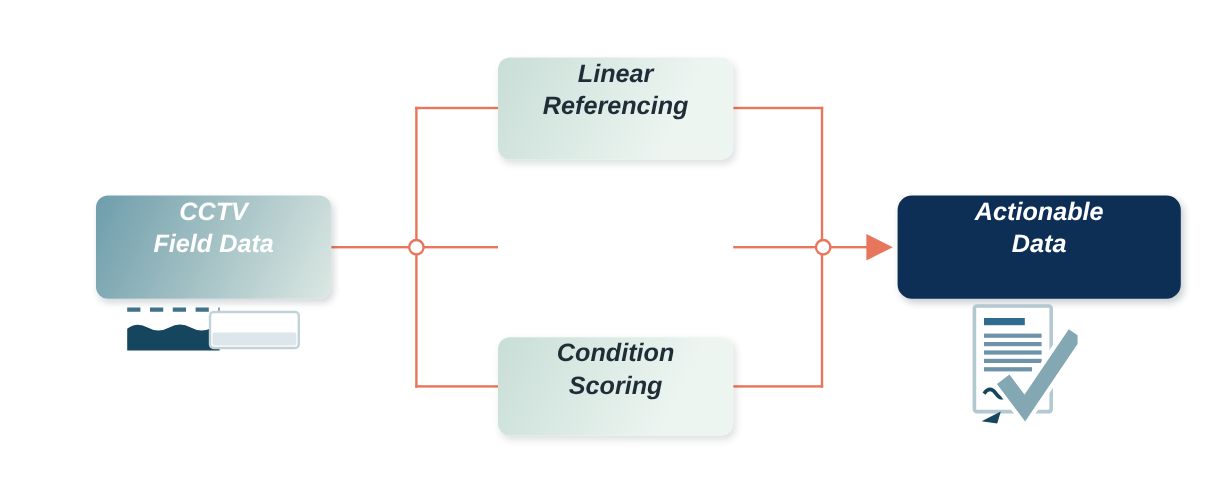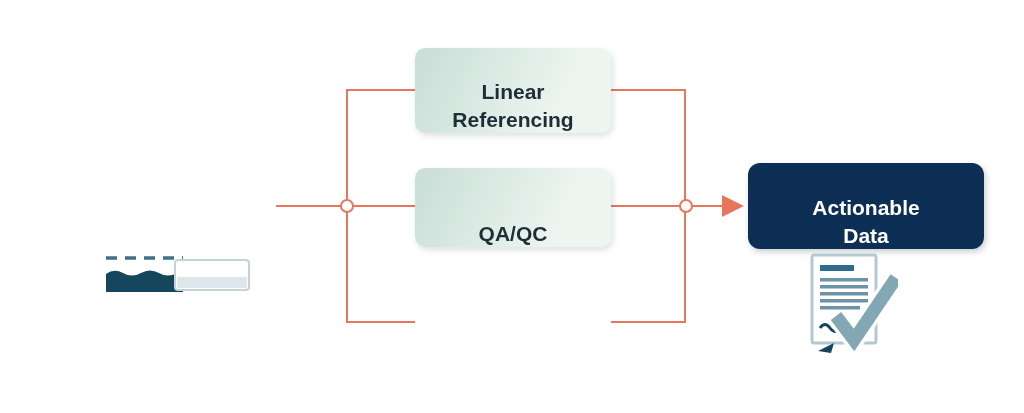--- a/index.html
+++ b/index.html
@@ -1,22 +1,22 @@
 <!DOCTYPE html>
 <html><head>
 <meta charset="utf-8">
 <style>
   html,body { margin:0; padding:0; background:#ffffff; }
   .canvas {
     position:relative; width:1024px; height:413px; background:#ffffff;
     font-family:"Liberation Sans", sans-serif; overflow:hidden;
   }
   .node {
-    position:absolute; display:flex; align-items:flex-end; justify-content:center;
-    text-align:center; border-radius:10px;
+    position:absolute; display:flex; align-items:flex-start; justify-content:center;
+    text-align:center; border-radius:10px;font-style:italic;
   }
   .node .label { white-space:pre-line; font-size:21px; line-height:1.3; }
 
   .source {
     left:80px; top:163px; width:196px; height:86px;
     background:linear-gradient(115deg,#6E9DAC 0%, #9FBEC2 45%, #DCE8E3 100%);
     color:#ffffff; box-shadow:2px 3px 6px rgba(20,40,50,.18);
   }
   .source .label { font-weight:700; }
 
@@ -81,27 +81,32 @@
   <div class="line h" id="c-bl"></div>
   <div class="line h" id="c-tr"></div>
   <div class="line h" id="c-mr"></div>
   <div class="line h" id="c-br"></div>
   <div class="line v" id="c-trunk-r"></div>
   <div class="line h" id="c-out"></div>
   <div class="dot" id="dot-l"></div>
   <div class="dot" id="dot-r"></div>
   <div class="arrow" id="arrow"></div>
 
+  <div class="node source">
+    <span class="label">CCTV
+Field Data</span>
+  </div>
 
   <div class="node process" id="p0">
     <span class="label">Linear
 Referencing</span>
   </div>
-  <div class="node process" id="p1">
-    <span class="label">QA/QC</span>
+  <div class="node process" id="p2">
+    <span class="label">Condition
+Scoring</span>
   </div>
 
   <div class="node output">
     <span class="label">Actionable
 Data</span>
   </div>
 
   <div class="icon-wrap" id="icon-source">
     <svg viewBox="0 0 150 44" width="150" height="44" aria-hidden="true">
       <line x1="3" y1="7" x2="80" y2="7" stroke="#3F7287" stroke-width="3.5" stroke-dasharray="11 8"></line>

